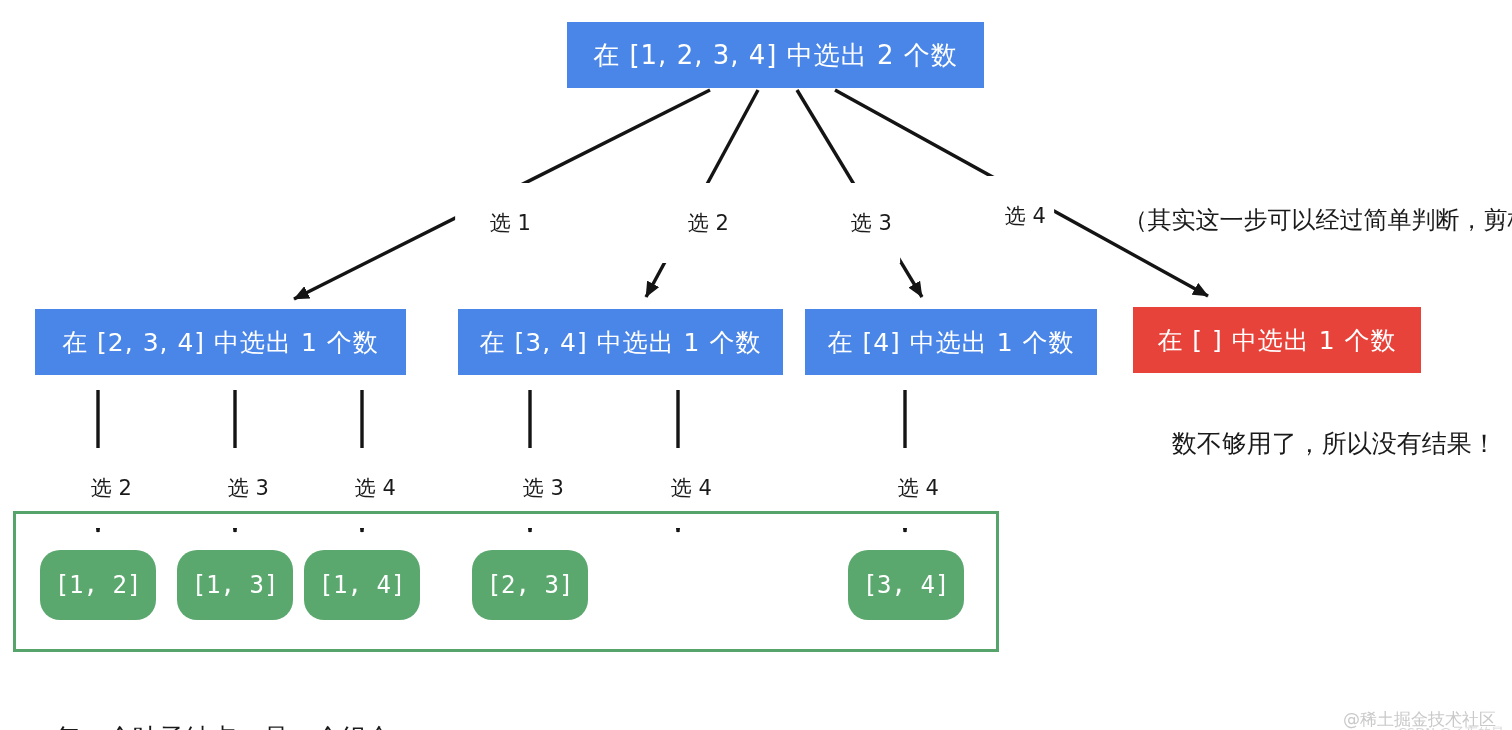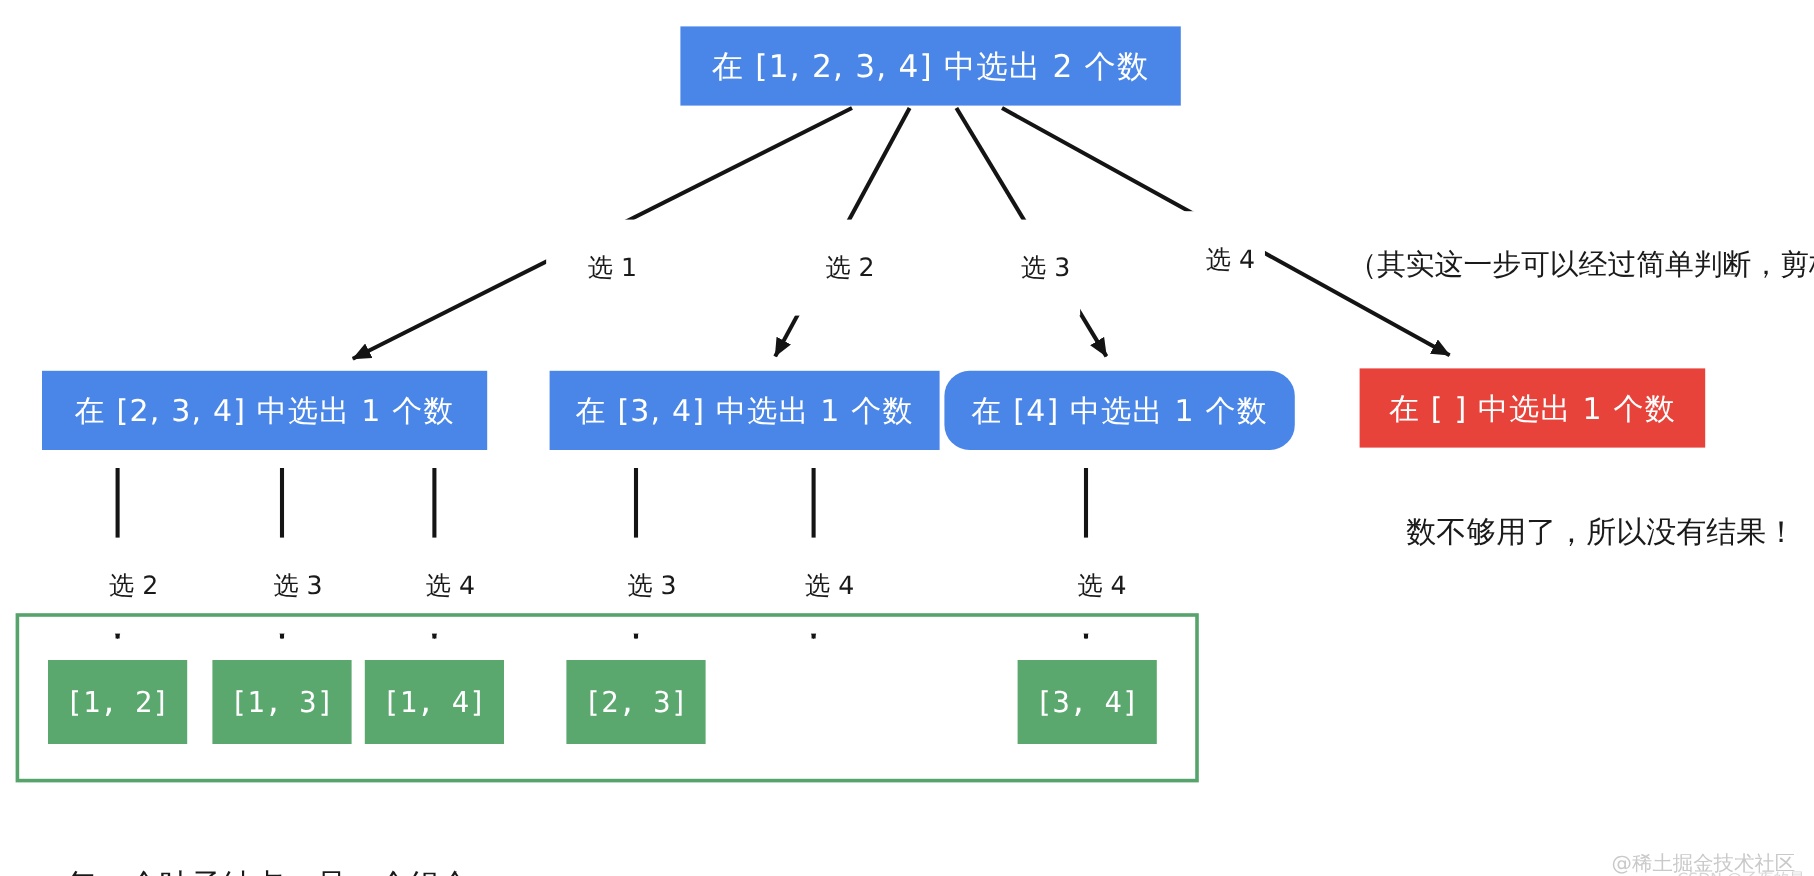--- a/index.html
+++ b/index.html
@@ -73,20 +73,21 @@
     height: 70px;
     width: 116px;
     background: #5ba86f;
     color: #ffffff;
     display: flex;
     align-items: center;
     justify-content: center;
     font-family: "DejaVu Sans Mono", "Liberation Mono", monospace;
     font-size: 24px;
     white-space: pre;
+    border-radius: 20px;
   }
 
   .caption {
     position: absolute;
     left: 22px; top: 691px;
     color: #1a1a1a;
     font-size: 26px;
     white-space: pre;
   }
 
@@ -150,21 +151,21 @@
   <div class="annotation" style="left:1093px; top:176px;">
     <span>（其实这一步可以经过简单判断，剪枝）</span>
   </div>
 
   <div class="node blue" style="left:35px; top:309px; width:371px; height:66px;">
     <span>在 [2, 3, 4] 中选出 1 个数</span>
   </div>
   <div class="node blue" style="left:458px; top:309px; width:325px; height:66px;">
     <span>在 [3, 4] 中选出 1 个数</span>
   </div>
-  <div class="node blue" style="left:787px; top:309px; width:292px; height:66px;border-radius:21px;">
+  <div class="node blue" style="left:805px; top:309px; width:292px; height:66px;">
     <span>在 [4] 中选出 1 个数</span>
   </div>
   <div class="node red" style="left:1133px; top:307px; width:288px; height:66px;">
     <span>在 [ ] 中选出 1 个数</span>
   </div>
 
   <div class="dead-end-note" style="left:1140px; top:398px;">
     <span>数不够用了，所以没有结果！</span>
   </div>
 

